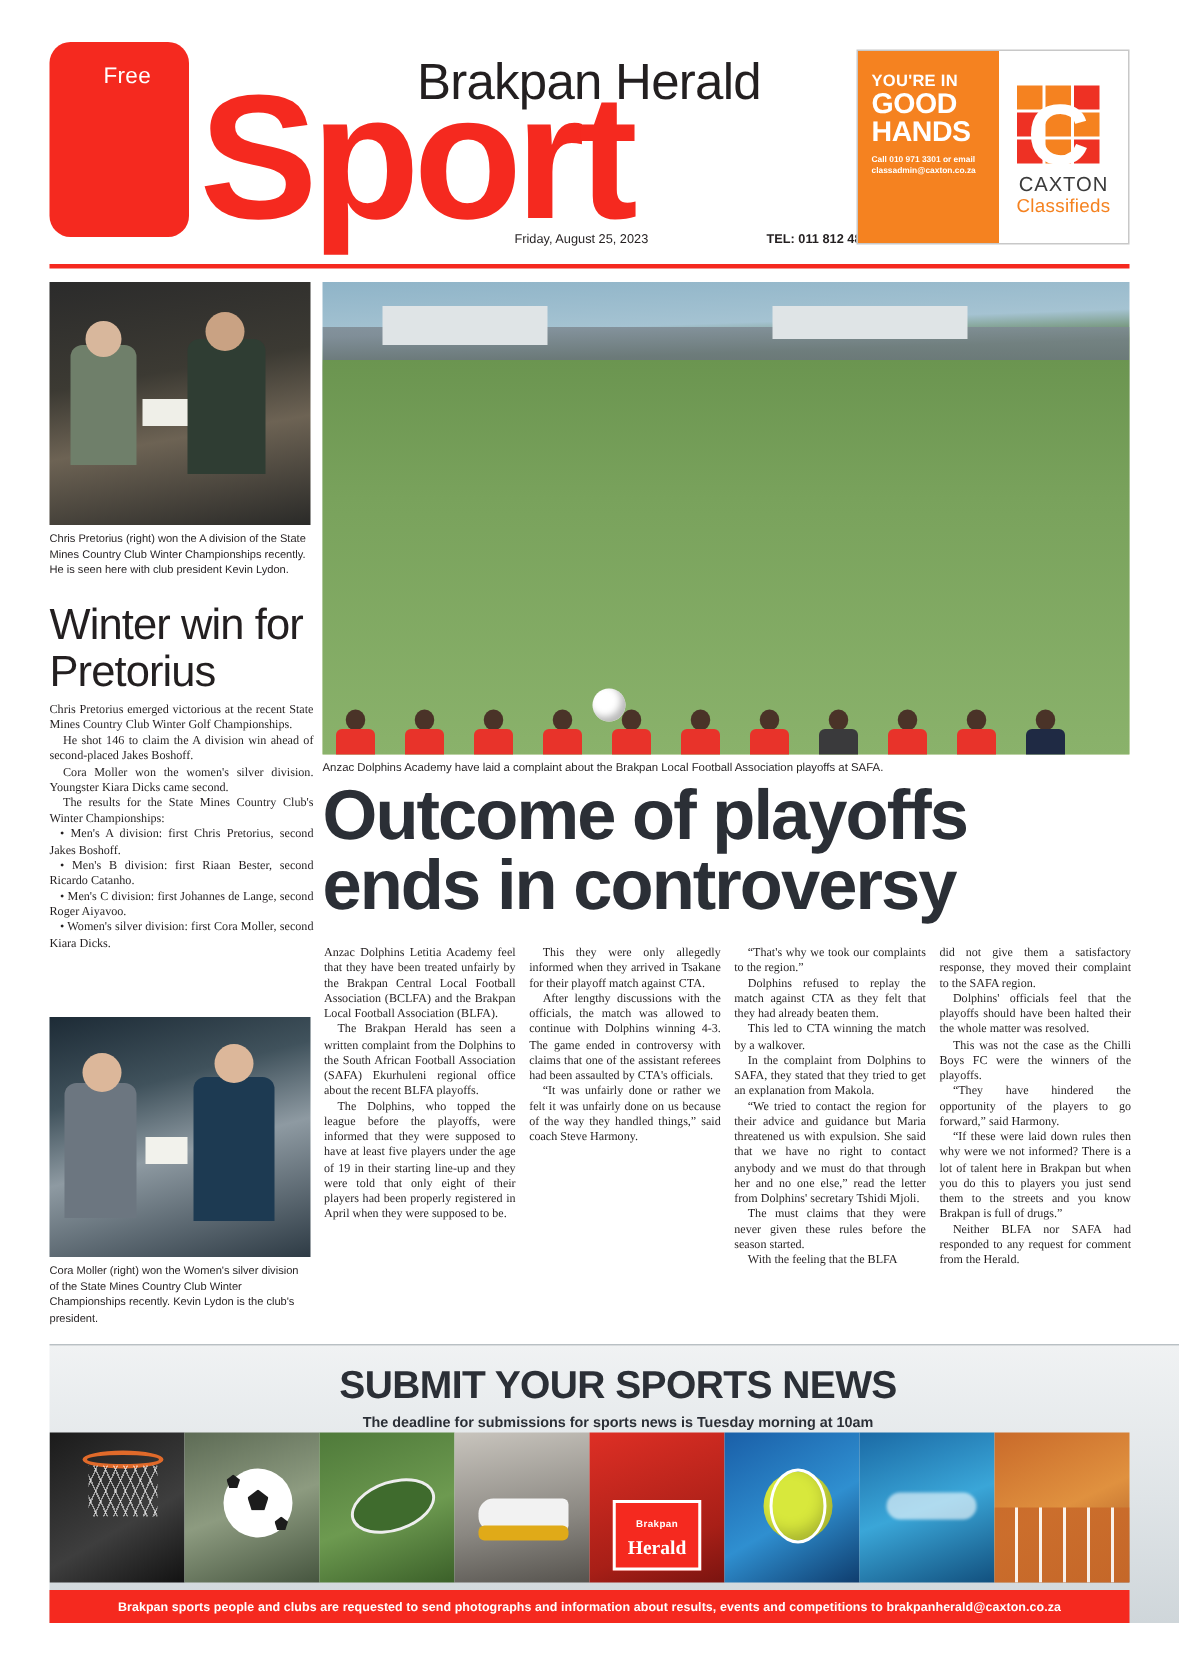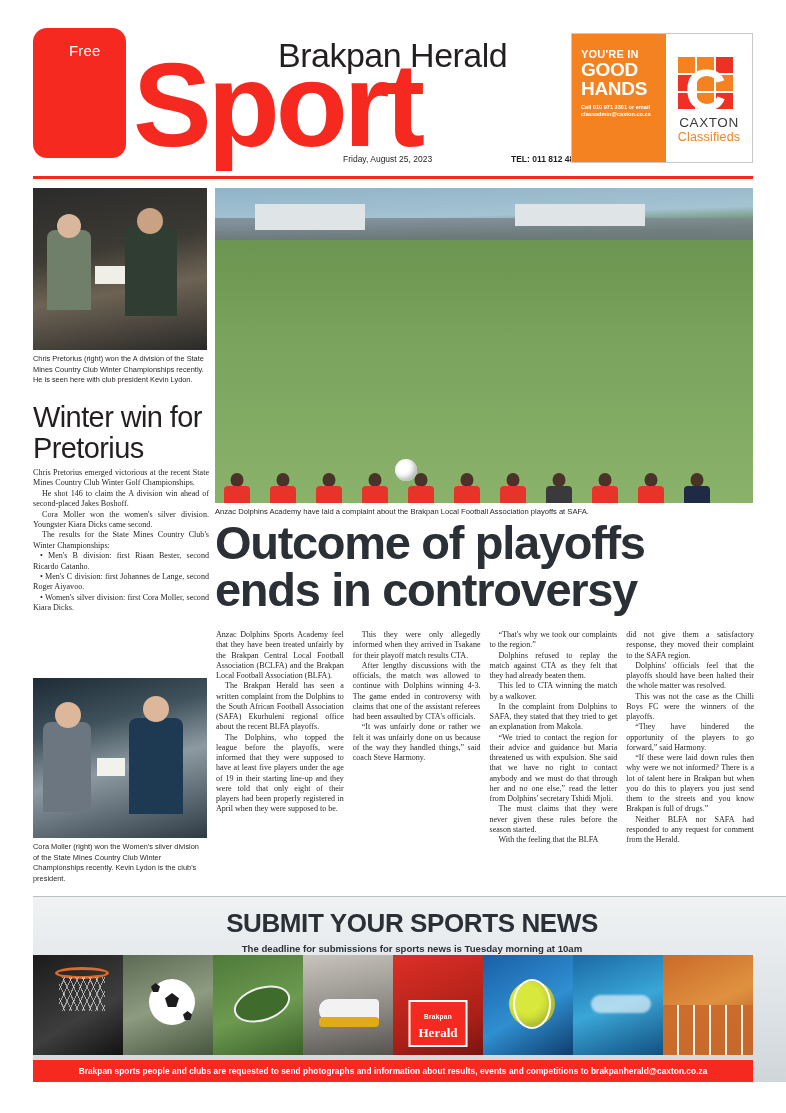--- a/index.html
+++ b/index.html
@@ -257,20 +257,21 @@
     <span style="position:absolute;left:62px;top:78px;width:30px;height:18px;background:#efefe8;"></span>
   </div>
   <div class="cap cap1">Chris Pretorius (right) won the A division of the State Mines Country Club Winter Championships recently. He is seen here with club president Kevin Lydon.</div>
   <div class="winter-head">Winter win for Pretorius</div>
 
   <div class="left-body">
     <p class="noindent">Chris Pretorius emerged victorious at the recent State Mines Country Club Winter Golf Championships.</p>
     <p>He shot 146 to claim the A division win ahead of second-placed Jakes Boshoff.</p>
     <p>Cora Moller won the women's silver division. Youngster Kiara Dicks came second.</p>
     <p>The results for the State Mines Country Club's Winter Championships:</p>
+    <p class="bullet">• Men's A division: first Chris Pretorius, second Jakes Boshoff.</p>
     <p class="bullet">• Men's B division: first Riaan Bester, second Ricardo Catanho.</p>
     <p class="bullet">• Men's C division: first Johannes de Lange, second Roger Aiyavoo.</p>
     <p class="bullet">• Women's silver division: first Cora Moller, second Kiara Dicks.</p>
   </div>
 
   <div class="photo-golf2">
     <span style="position:absolute;left:10px;top:44px;width:48px;height:90px;background:#6c7680;border-radius:8px 8px 0 0;"></span>
     <span style="position:absolute;left:22px;top:24px;width:26px;height:26px;border-radius:50%;background:#dcb79a;"></span>
     <span style="position:absolute;left:96px;top:40px;width:54px;height:96px;background:#1d3a52;border-radius:8px 8px 0 0;"></span>
     <span style="position:absolute;left:110px;top:18px;width:26px;height:26px;border-radius:50%;background:#dcb79a;"></span>
@@ -331,26 +332,26 @@
   </div>
   <div class="cap-main">Anzac Dolphins Academy have laid a complaint about the Brakpan Local Football Association playoffs at SAFA.</div>
 
   <div class="headline">
     <div>Outcome of playoffs</div>
     <div>ends in controversy</div>
   </div>
 
   <div class="story-cols">
     <div class="story-col">
-      <p class="noindent">Anzac Dolphins Sports Academy feel that they have been treated unfairly by the Brakpan Central Local Football Association (BCLFA) and the Brakpan Local Football Association (BLFA).</p>
+      <p class="noindent">Anzac Dolphins Letitia Academy feel that they have been treated unfairly by the Brakpan Central Local Football Association (BCLFA) and the Brakpan Local Football Association (BLFA).</p>
       <p>The Brakpan Herald has seen a written complaint from the Dolphins to the South African Football Association (SAFA) Ekurhuleni regional office about the recent BLFA playoffs.</p>
       <p>The Dolphins, who topped the league before the playoffs, were informed that they were supposed to have at least five players under the age of 19 in their starting line-up and they were told that only eight of their players had been properly registered in April when they were supposed to be.</p>
     </div>
     <div class="story-col">
-      <p>This they were only allegedly informed when they arrived in Tsakane for their playoff match results CTA.</p>
+      <p>This they were only allegedly informed when they arrived in Tsakane for their playoff match against CTA.</p>
       <p>After lengthy discussions with the officials, the match was allowed to continue with Dolphins winning 4-3. The game ended in controversy with claims that one of the assistant referees had been assaulted by CTA's officials.</p>
       <p>“It was unfairly done or rather we felt it was unfairly done on us because of the way they handled things,” said coach Steve Harmony.</p>
     </div>
     <div class="story-col">
       <p>“That's why we took our complaints to the region.”</p>
       <p>Dolphins refused to replay the match against CTA as they felt that they had already beaten them.</p>
       <p>This led to CTA winning the match by a walkover.</p>
       <p>In the complaint from Dolphins to SAFA, they stated that they tried to get an explanation from Makola.</p>
       <p>“We tried to contact the region for their advice and guidance but Maria threatened us with expulsion. She said that we have no right to contact anybody and we must do that through her and no one else,” read the letter from Dolphins' secretary Tshidi Mjoli.</p>
       <p>The must claims that they were never given these rules before the season started.</p>

